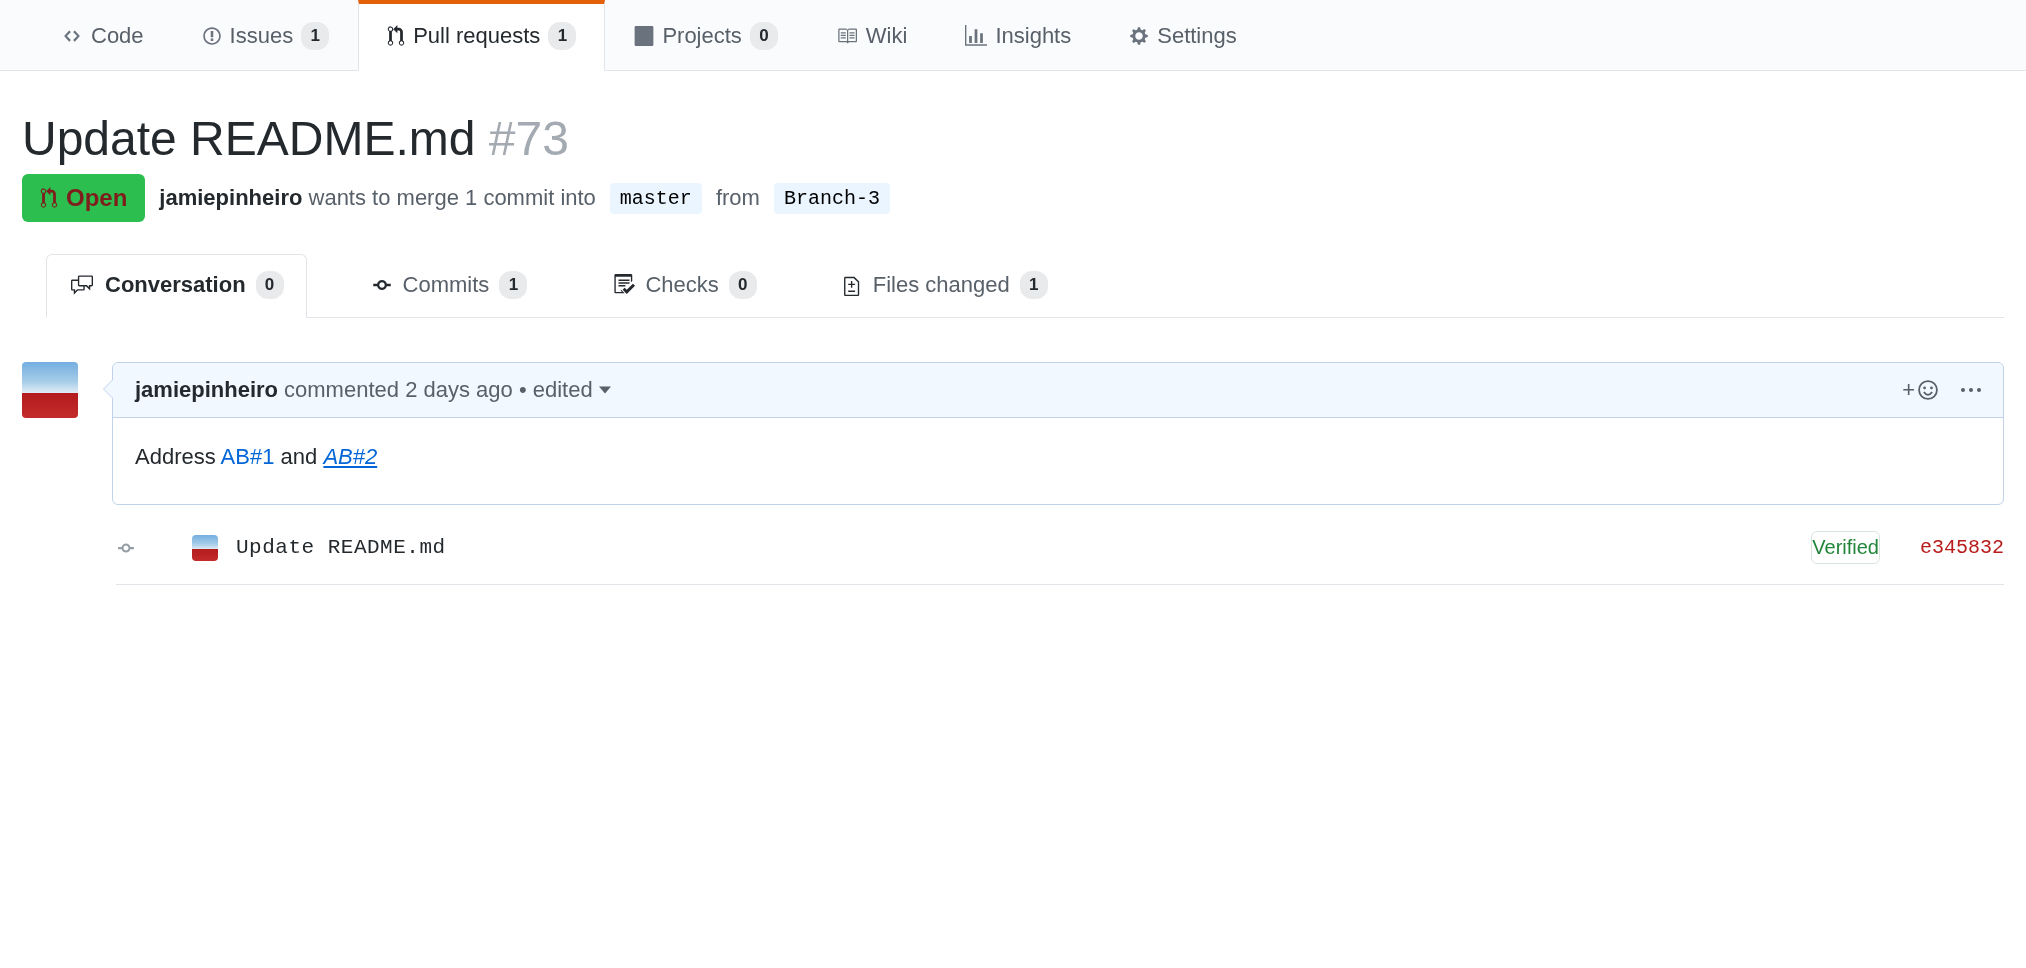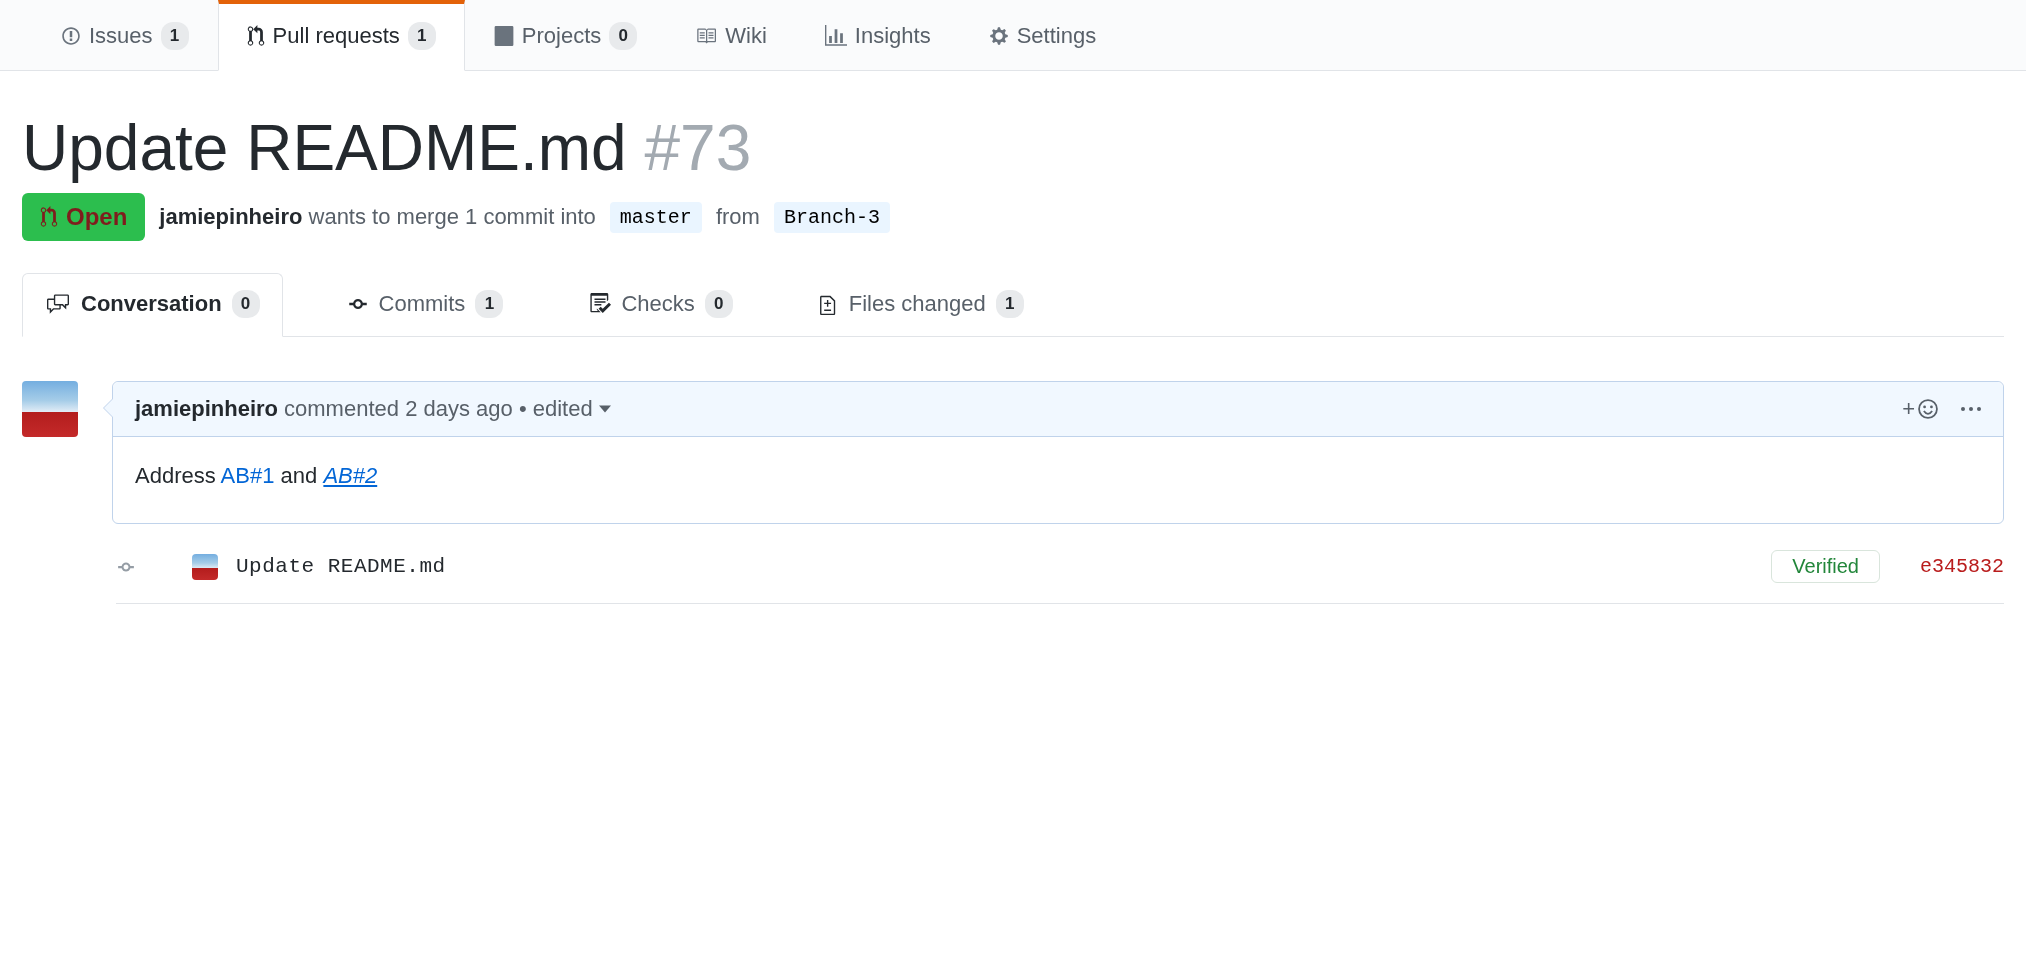--- a/index.html
+++ b/index.html
@@ -53,21 +53,21 @@
     font-size: 17px;
     font-weight: 600;
     padding: 0 8px;
   }
   .repo-nav .nav-item:first-child{ padding-left:60px; }
 
   
   .content { padding: 22px 22px 0 22px; }
 
   .pr-title {
-    font-size: 64px;
+    font-size: 48px;
     font-weight: 400;
     margin: 18px 0 8px 0;
   }
   .pr-title .num { color: #a3aab1; font-weight: 300; }
 
   .pr-meta {
     display: flex;
     align-items: center;
     gap: 14px;
     font-size: 22px;
@@ -95,20 +95,21 @@
     border-radius: 4px;
   }
 
   
   .pr-tabs {
     display: flex;
     align-items: center;
     gap: 42px;
     border-bottom: 1px solid #e1e4e8;
     padding-left: 0px;
+    margin-left: 24px;
   }
   .pr-tab {
     display: flex;
     align-items: center;
     gap: 10px;
     padding: 16px 22px 18px;
     font-size: 22px;
     color: #586069;
     cursor: pointer;
   }
@@ -195,40 +196,48 @@
   }
   .commit-right {
     margin-left: auto;
     display: flex;
     align-items: center;
     gap: 40px;
   }
   .verified-badge {
     border: 1px solid #d9e5dc;
     color: #22863a;
-    padding: 4px 20px;
+    padding: 4px 0;
     border-radius: 6px;
     font-size: 20px;
   }
   .sha {
     font-family: SFMono-Regular, Consolas, "Liberation Mono", monospace;
     color: #b91c1c;
     font-size: 20px;
   }
   .timeline-wrap { position: relative; }
 
   .kebab{ display:inline-flex; gap:4px; }
   .kebab span{ width:4px;height:4px;background:#586069;border-radius:50%; }
 
   svg{ display:block; }
 </style>
 </head>
 <body>
 
 <nav class="repo-nav">
+  <div class="nav-item">
+    <span class="icon">
+      <svg width="22" height="18" viewBox="0 0 14 16">
+          <path fill="currentColor" d="M9.5 3L8 4.5 11.5 8 8 11.5 9.5 13 14 8 9.5 3zM4.5 3L0 8l4.5 5L6 11.5 2.5 8 6 4.5 4.5 3z"></path>
+        </svg>
+    </span>
+    <span>Code</span>
+  </div>
   <div class="nav-item">
     <span class="icon">
       <svg width="20" height="20" viewBox="0 0 14 16">
           <path fill="currentColor" d="M7 2.3c3.14 0 5.7 2.56 5.7 5.7s-2.56 5.7-5.7 5.7A5.71 5.71 0 011.3 8c0-3.14 2.56-5.7 5.7-5.7zM7 1C3.14 1 0 4.14 0 8s3.14 7 7 7 7-3.14 7-7-3.14-7-7-7zm1 3H6v5h2V4zm0 6H6v2h2v-2z"></path>
         </svg>
     </span>
     <span>Issues</span>
     <span class="counter">1</span>
   </div>
   <div class="nav-item active">

